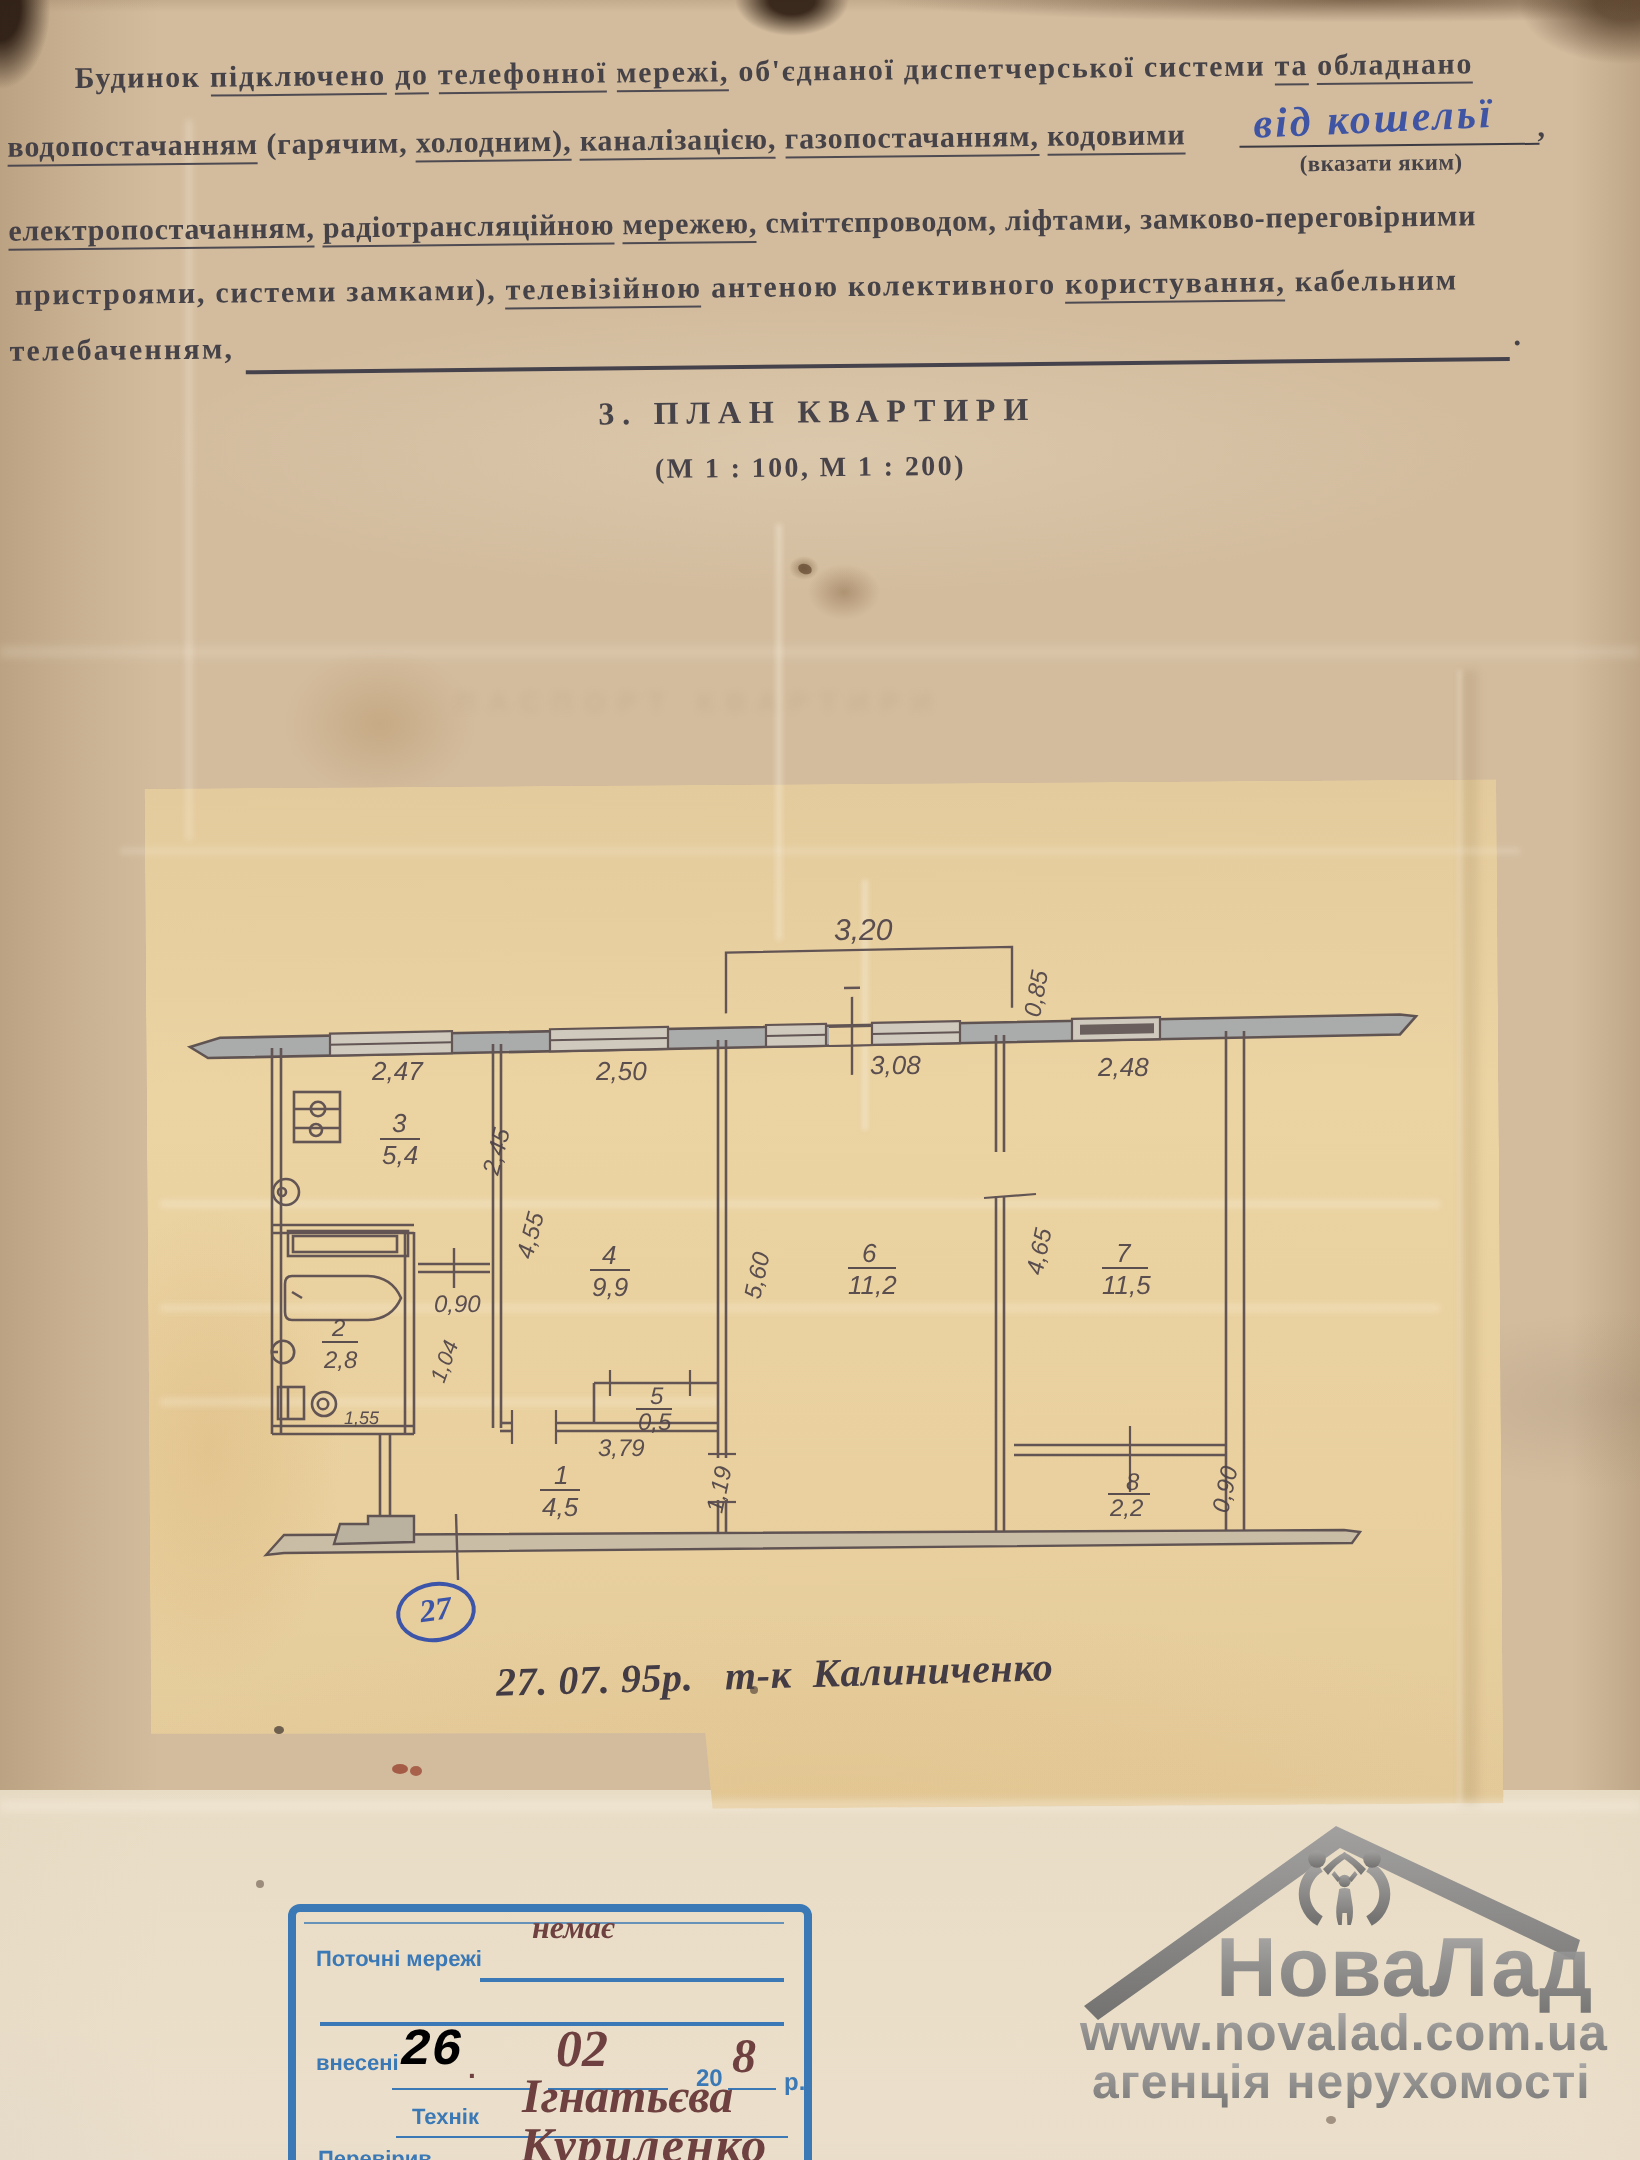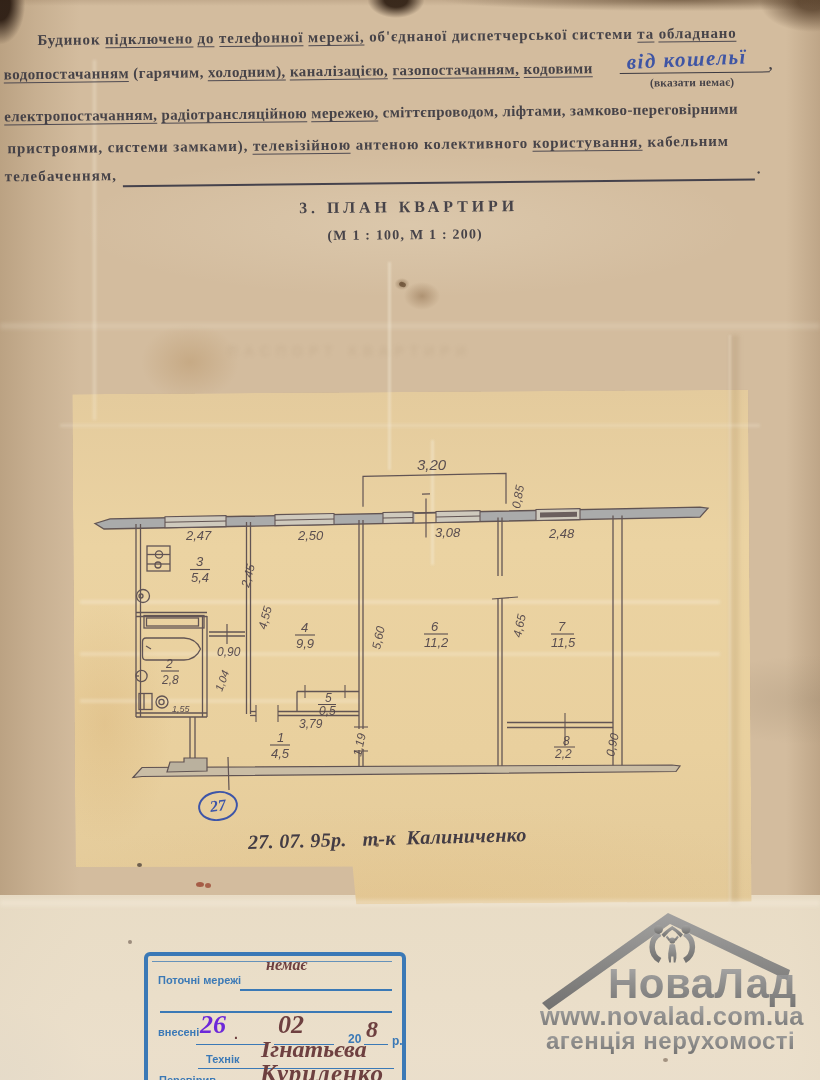--- a/index.html
+++ b/index.html
@@ -58,21 +58,21 @@
       <span>Будинок</span> <span class="u">підключено</span> <span class="u">до</span> <span class="u">телефонної</span> <span class="u">мережі,</span> <span>об'єднаної</span> <span>диспетчерської</span> <span>системи</span> <span class="u">та</span> <span class="u">обладнано</span>
     </div>
 
     <div class="abs typed" style="left:4px;top:66px;letter-spacing:0.42px;">
       <span class="u">водопостачанням</span> <span>(гарячим,</span> <span class="u">холодним),</span> <span class="u">каналізацією,</span> <span class="u">газопостачанням,</span> <span class="u">кодовими</span>
     </div>
 
     <div class="abs" style="left:627px;top:53px;width:175px;color:#3f55a4;font-style:italic;font-size:21px;font-weight:bold;letter-spacing:1.5px;transform:rotate(-2deg);font-family:'Liberation Serif',serif;">від кошельї</div>
     <div class="abs" style="left:620px;top:79px;width:150px;border-bottom:1.8px solid #3c3a42;"></div>
 
-    <div class="abs typed" style="left:650px;top:83px;font-size:11.5px;letter-spacing:0.2px;">(вказати немає)</div>
+    <div class="abs typed" style="left:650px;top:83px;font-size:11.5px;letter-spacing:0.2px;">(вказати яким)</div>
     <div class="abs typed" style="left:769px;top:64px;">,</div>
 
     <div class="abs typed" style="left:4px;top:108px;letter-spacing:0.36px;">
       <span class="u">електропостачанням,</span> <span class="u">радіотрансляційною</span> <span class="u">мережею,</span> <span>сміттєпроводом,</span> <span>ліфтами,</span> <span>замково-переговірними</span>
     </div>
 
     <div class="abs typed" style="left:7px;top:140px;letter-spacing:0.86px;">
       <span>пристроями,</span> <span>системи</span> <span>замками),</span> <span class="u">телевізійною</span> <span>антеною</span> <span>колективного</span> <span class="u">користування,</span> <span>кабельним</span>
     </div>
 
@@ -307,21 +307,21 @@
     <div class="abs" style="left:4px;top:5px;width:240px;border-top:1.5px solid rgba(58,120,182,.75);"></div>
 
     <div class="abs" style="left:10px;top:18px;color:#3b79b6;font-size:11px;font-weight:bold;">Поточні мережі</div>
 
     <div class="abs" style="left:118px;top:0px;color:#6e4040;font-size:16px;font-style:italic;font-weight:bold;font-family:'Liberation Serif',serif;">немає</div>
     <div class="abs" style="left:92px;top:33px;width:152px;border-bottom:2px solid #3b79b6;"></div>
 
     <div class="abs" style="left:12px;top:55px;width:232px;border-bottom:2px solid #3b79b6;"></div>
 
     <div class="abs" style="left:10px;top:70px;color:#3b79b6;font-size:11px;font-weight:bold;">внесені</div>
-    <div class="abs" style="left:52px;top:54px;color:#6d28d9;font-size:26px;font-style:italic;font-weight:bold;font-family:Liberation Serif, serif;">26</div>
+    <div class="abs" style="left:52px;top:54px;color:#000000;font-size:26px;font-style:italic;font-weight:bold;font-family:Liberation Mono, monospace;">26</div>
     <div class="abs" style="left:86px;top:70px;color:#6e4040;font-size:14px;font-weight:bold;">.</div>
     <div class="abs" style="left:130px;top:54px;color:#6e4040;font-size:26px;font-style:italic;font-weight:bold;font-family:'Liberation Serif',serif;">02</div>
     <div class="abs" style="left:48px;top:88px;width:70px;border-bottom:1.8px solid #3b79b6;"></div>
     <div class="abs" style="left:126px;top:88px;width:60px;border-bottom:1.8px solid #3b79b6;"></div>
     <div class="abs" style="left:200px;top:76px;color:#3b79b6;font-size:12px;font-weight:bold;">20</div>
     <div class="abs" style="left:218px;top:60px;color:#6e4040;font-size:24px;font-style:italic;font-weight:bold;font-family:'Liberation Serif',serif;">8</div>
     <div class="abs" style="left:216px;top:88px;width:24px;border-bottom:1.8px solid #3b79b6;"></div>
     <div class="abs" style="left:244px;top:78px;color:#3b79b6;font-size:12px;font-weight:bold;">р.</div>
 
     <div class="abs" style="left:12px;top:97px;color:#3b79b6;font-size:11px;font-weight:bold;margin-left:46px;">Технік</div>

